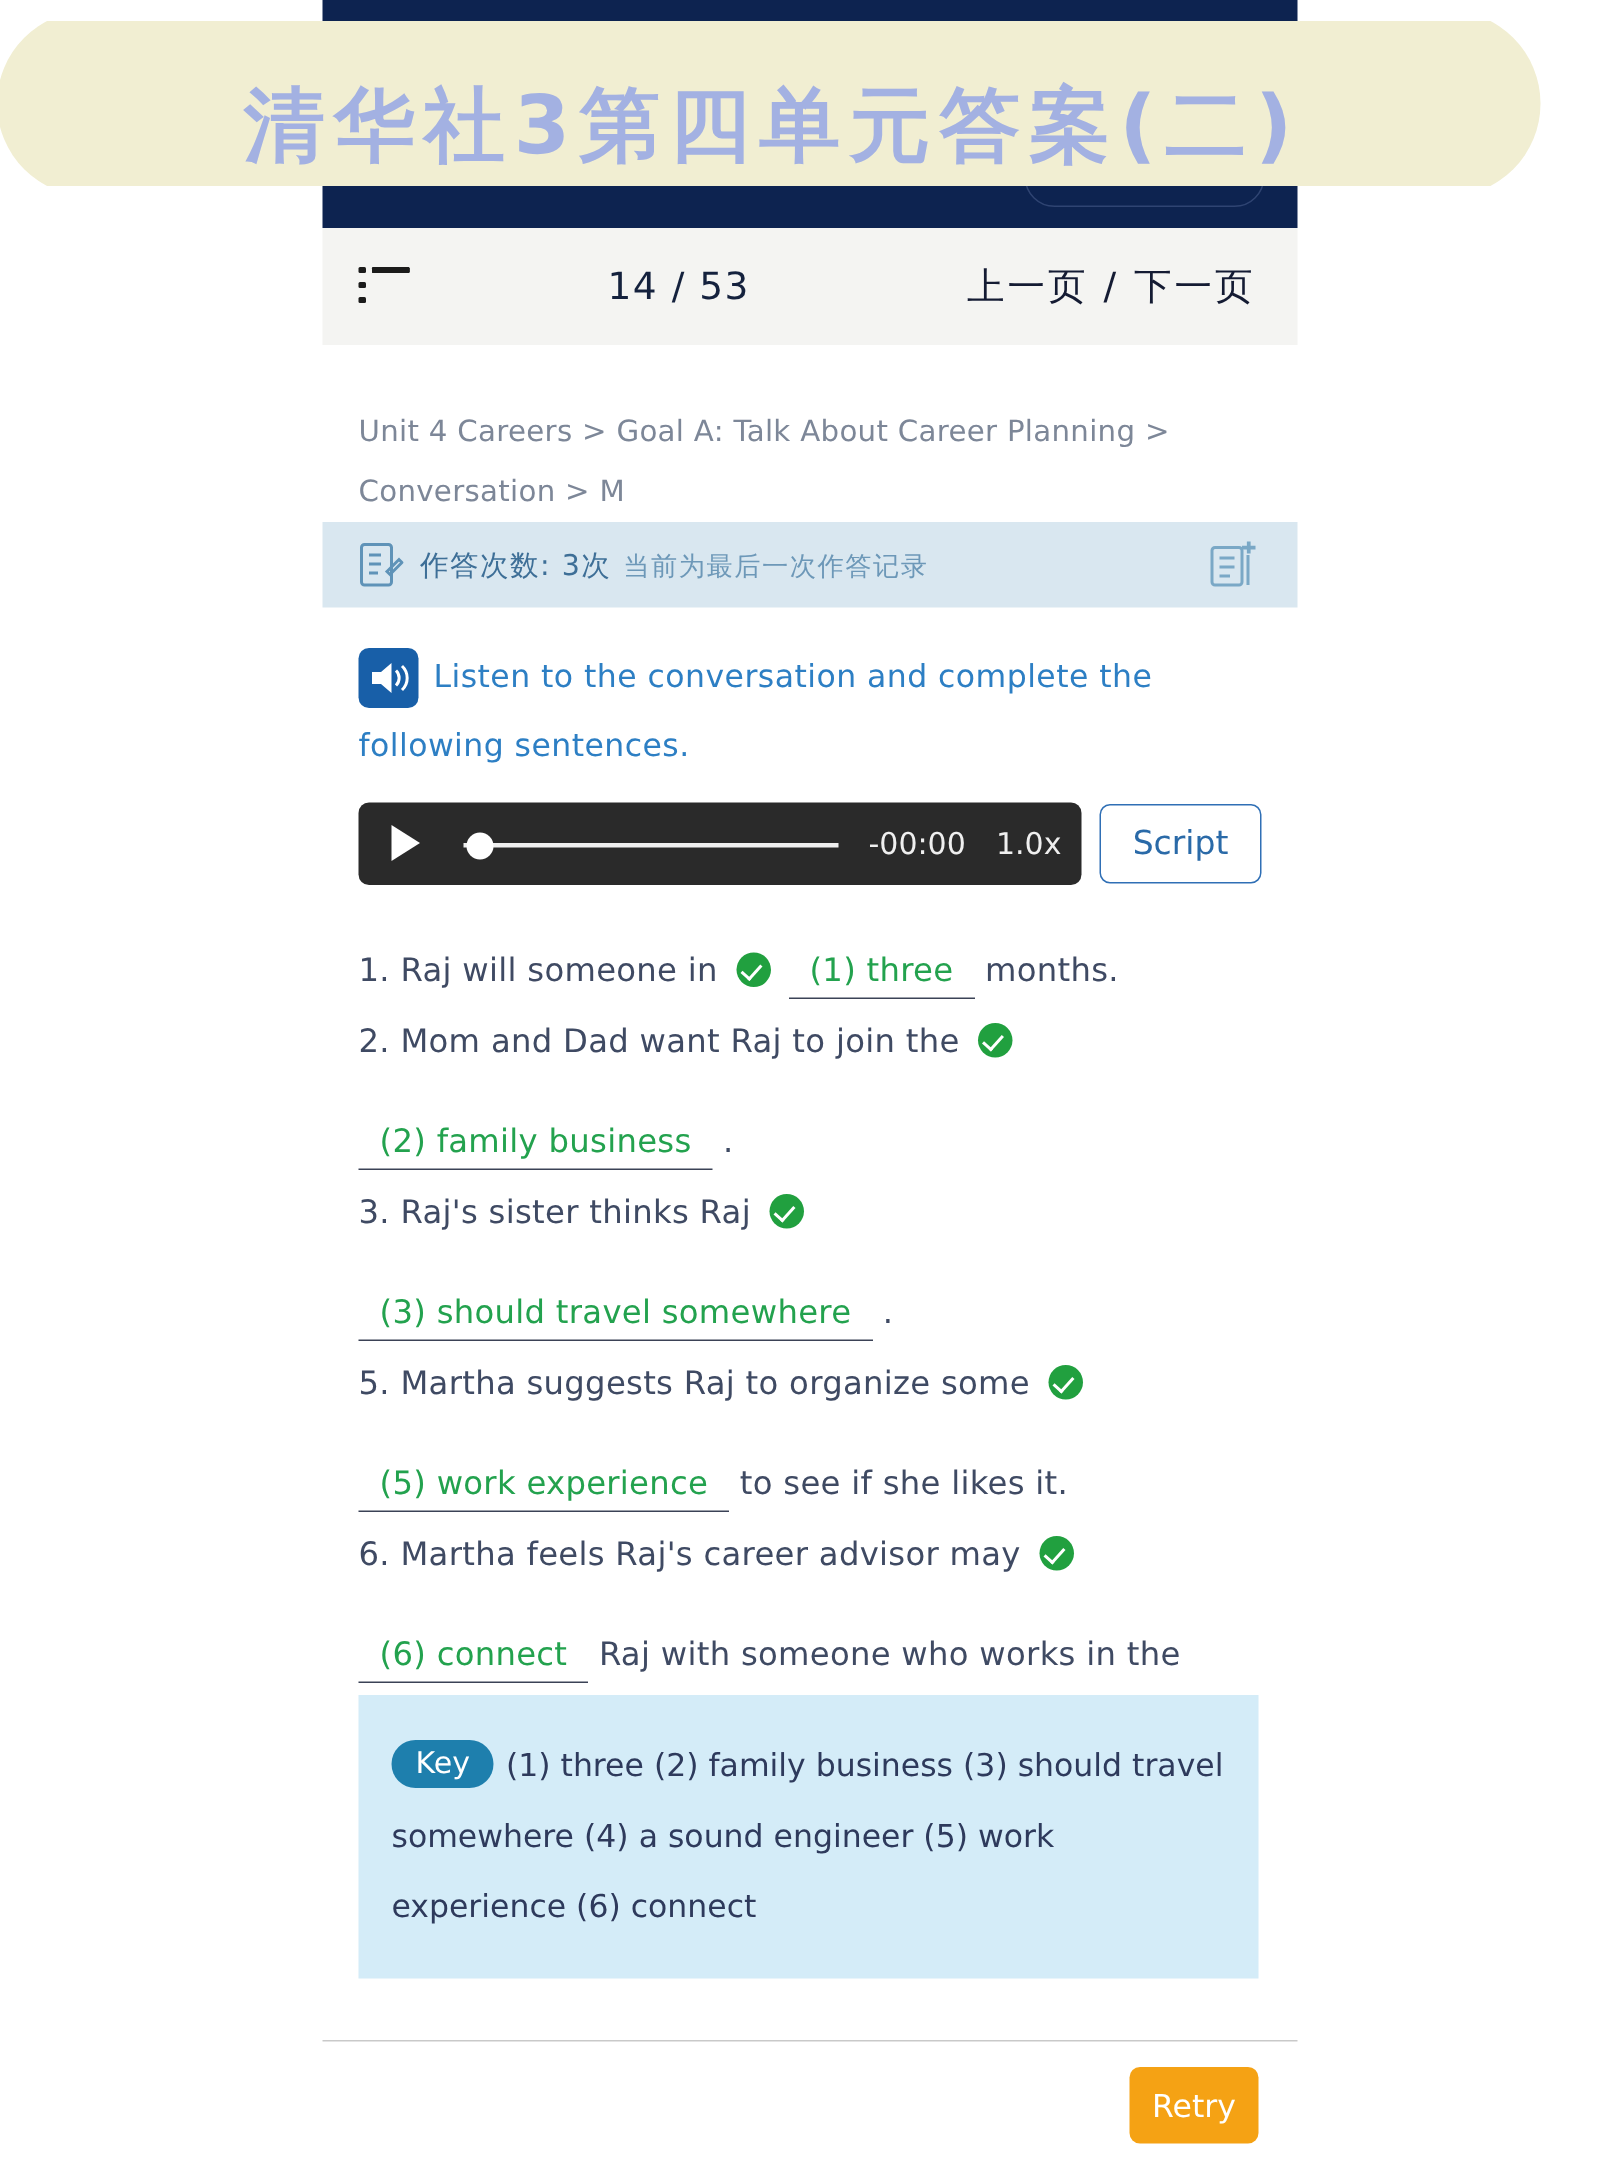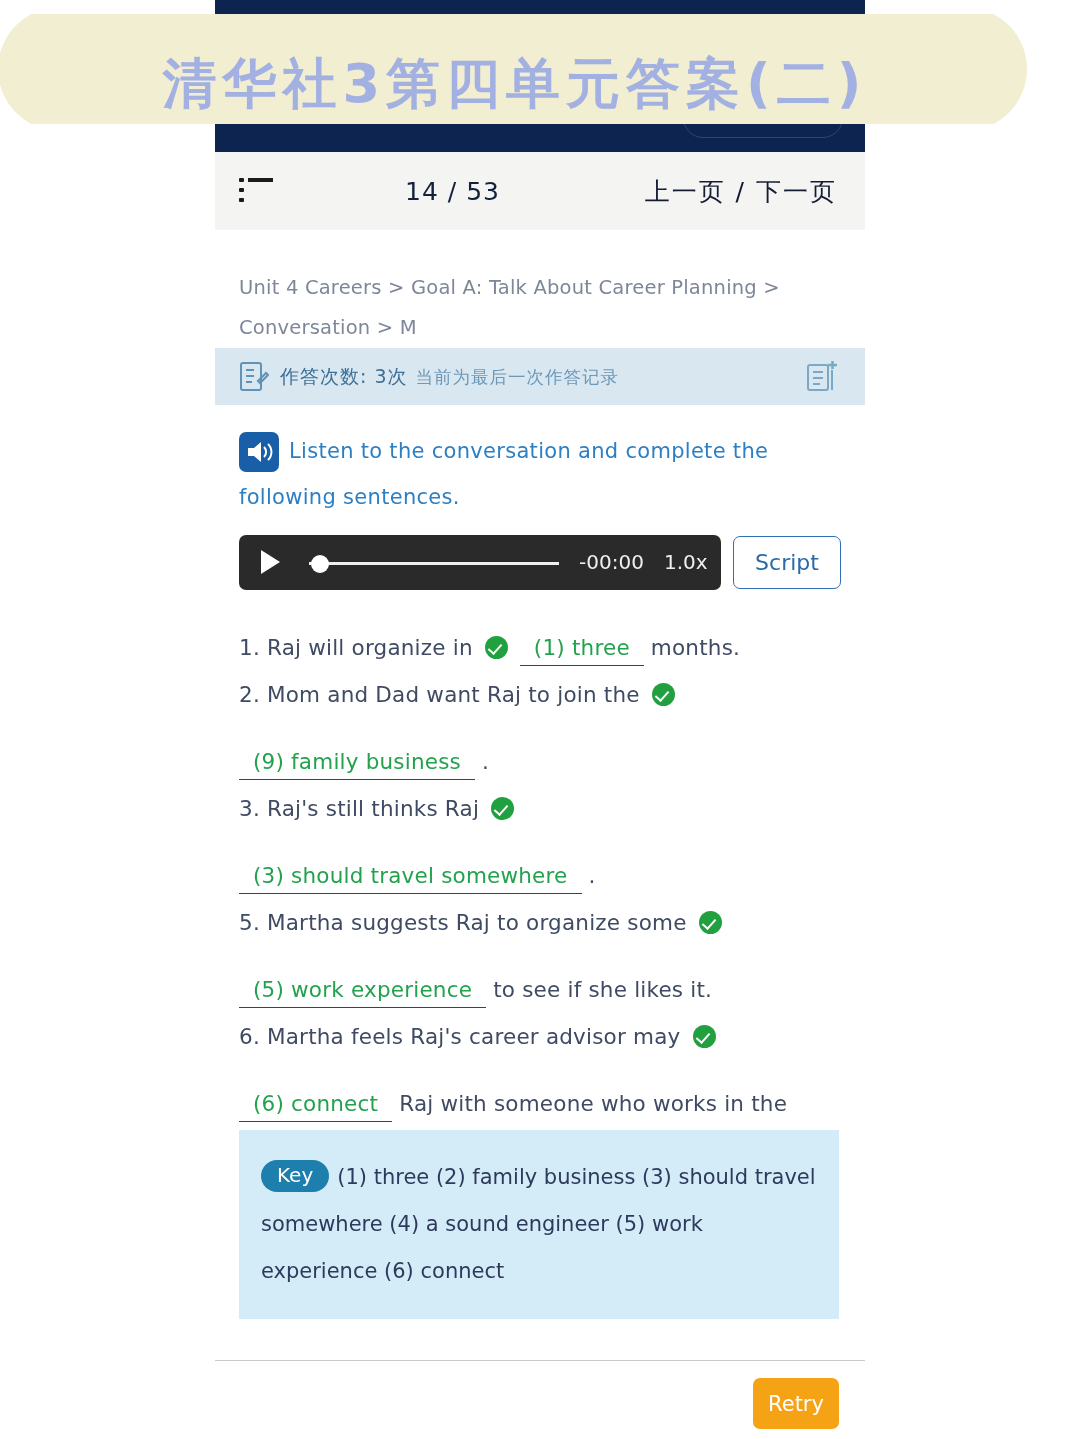--- a/index.html
+++ b/index.html
@@ -311,35 +311,35 @@
         <div class="knob"></div>
         <div class="time-lbl">-00:00</div>
         <div class="rate-lbl">1.0x</div>
       </div>
       <div class="script-btn">Script</div>
     </div>
 
     <div class="questions">
       <div class="q">
         <span>1.</span>
-        <span>Raj will organize in</span>
+        <span>Raj will someone in</span>
         <span class="chk"></span>
         <span class="ans">(1) three</span>
         <span>months.</span>
       </div>
       <div class="q">
         <span>2.</span>
         <span>Mom and Dad want Raj to join the</span>
         <span class="chk"></span>
-        <span class="ans">(9) family business</span>
+        <span class="ans">(2) family business</span>
         <span>.</span>
       </div>
       <div class="q">
         <span>3.</span>
-        <span>Raj's still thinks Raj</span>
+        <span>Raj's sister thinks Raj</span>
         <span class="chk"></span>
         <span class="ans">(3) should travel somewhere</span>
         <span>.</span>
       </div>
       <div class="q">
         <span>5.</span>
         <span>Martha suggests Raj to organize some</span>
         <span class="chk"></span>
         <span class="ans">(5) work experience</span>
         <span>to see if she likes it.</span>

